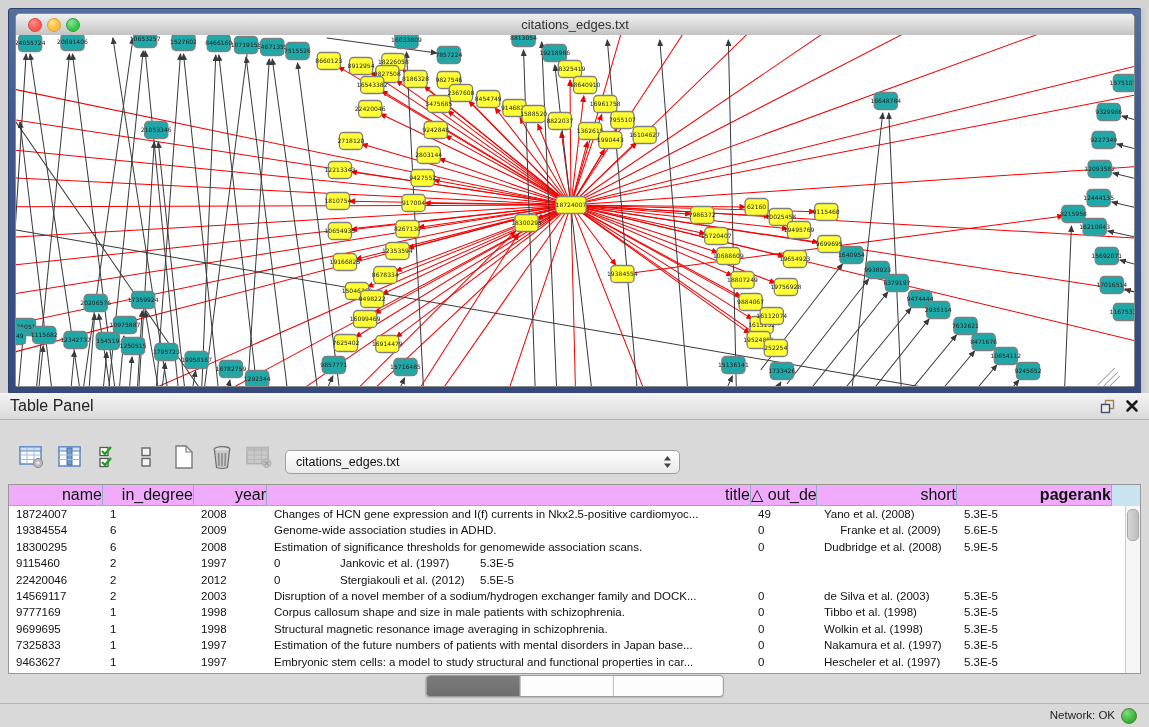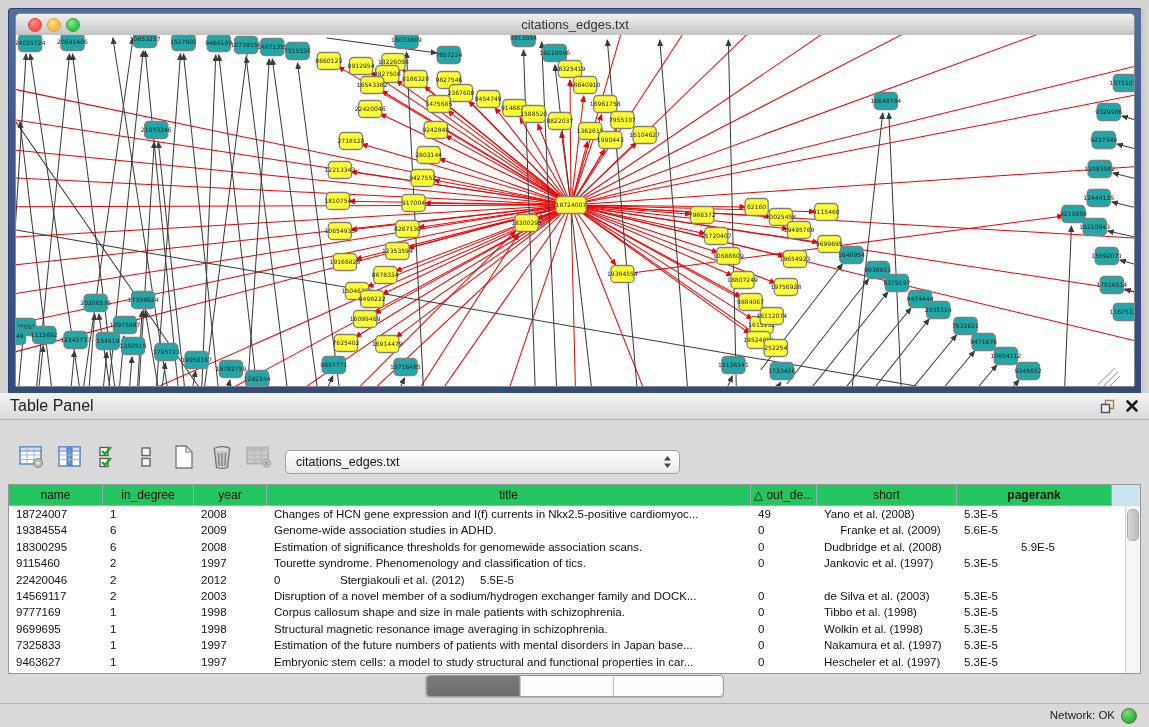--- a/index.html
+++ b/index.html
@@ -38,22 +38,22 @@
   .tb-icon{width:27px;height:27px;display:flex;align-items:center;justify-content:center;cursor:pointer;}
   .combo{position:absolute;left:285px;top:57px;width:393px;height:22px;
     background:linear-gradient(180deg,#ffffff,#e9e9e9);
     border:1px solid #9e9e9e;border-radius:5px;cursor:pointer;}
   .combo-text{position:absolute;left:10px;top:0;height:22px;line-height:22px;font-size:12.5px;color:#111;}
   .combo-arrows{position:absolute;right:7px;top:4px;}
   
   .grid{position:absolute;left:8px;top:91px;right:8px;bottom:53px;background:#fff;
     border:1px solid #979797;overflow:hidden;}
   .grid-head{display:flex;height:21px;background:#c9e3f0;}
-  .gh-cell{box-sizing:border-box;height:21px;line-height:20px;font-size:12px;color:#111;
-    text-align:center;background:#22c55e;border-right:1px solid #93aebc;
+  .gh-cell{box-sizing:border-box;height:21px;line-height:20px;font-size:16px;color:#111;
+    text-align:right;background:#f0abfc;border-right:1px solid #93aebc;
     border-bottom:1px solid #93aebc;overflow:hidden;white-space:nowrap;cursor:pointer;}
   .grid-body{position:absolute;left:0;top:21px;right:14px;bottom:0;overflow:hidden;}
   .g-row{display:flex;height:16.4px;}
   .g-cell{box-sizing:border-box;padding-left:7px;font-size:11.5px;line-height:16.4px;color:#111;
     white-space:nowrap;overflow:hidden;}
   .vscroll{position:absolute;right:0;top:21px;bottom:0;width:14px;background:#f5f5f5;
     border-left:1px solid #cfcfcf;}
   .vthumb{position:absolute;left:1px;top:3px;width:10px;height:30px;border-radius:5px;
     background:linear-gradient(90deg,#d6d6d6,#bdbdbd);border:1px solid #a9a9a9;cursor:pointer;}
   
@@ -799,27 +799,26 @@
           <div class="g-cell" style="width: 140px; text-align: center;">Franke et al. (2009)</div>
           <div class="g-cell" style="width: 155px;">5.6E-5</div>
         </div>
         <div class="g-row">
           <div class="g-cell" style="width: 94px;">18300295</div>
           <div class="g-cell" style="width: 91px;">6</div>
           <div class="g-cell" style="width: 73px;">2008</div>
           <div class="g-cell" style="width: 484px;">Estimation of significance thresholds for genomewide association scans.</div>
           <div class="g-cell" style="width: 66px;">0</div>
           <div class="g-cell" style="width: 140px;">Dudbridge et al. (2008)</div>
-          <div class="g-cell" style="width: 155px; text-align: center;">5.9E-5</div>
+          <div class="g-cell" style="width: 155px;">5.9E-5</div>
         </div>
         <div class="g-row">
           <div class="g-cell" style="width: 94px;">9115460</div>
           <div class="g-cell" style="width: 91px;">2</div>
           <div class="g-cell" style="width: 73px;">1997</div>
-          <div class="g-cell" style="width: 484px;">Tourette syndrome. Phenomenology and classification of tics.</div>
           <div class="g-cell" style="width: 66px;">0</div>
           <div class="g-cell" style="width: 140px;">Jankovic et al. (1997)</div>
           <div class="g-cell" style="width: 155px;">5.3E-5</div>
         </div>
         <div class="g-row">
           <div class="g-cell" style="width: 94px;">22420046</div>
           <div class="g-cell" style="width: 91px;">2</div>
           <div class="g-cell" style="width: 73px;">2012</div>
           <div class="g-cell" style="width: 66px;">0</div>
           <div class="g-cell" style="width: 140px;">Stergiakouli et al. (2012)</div>

